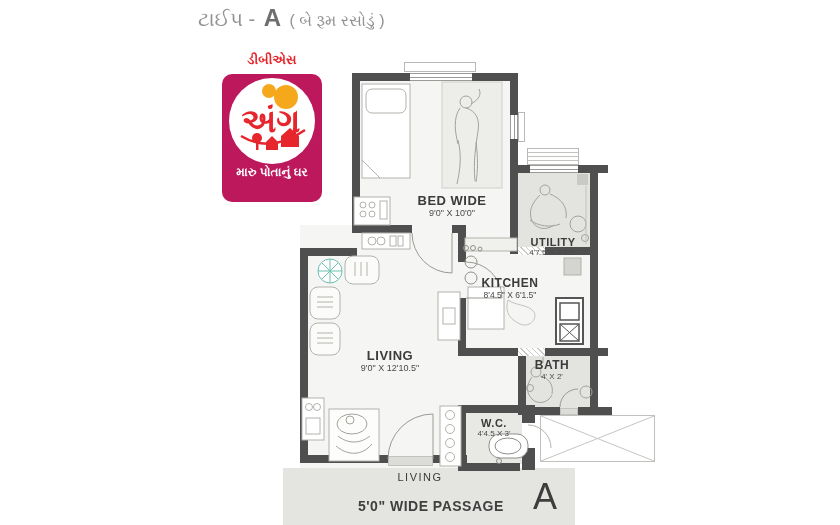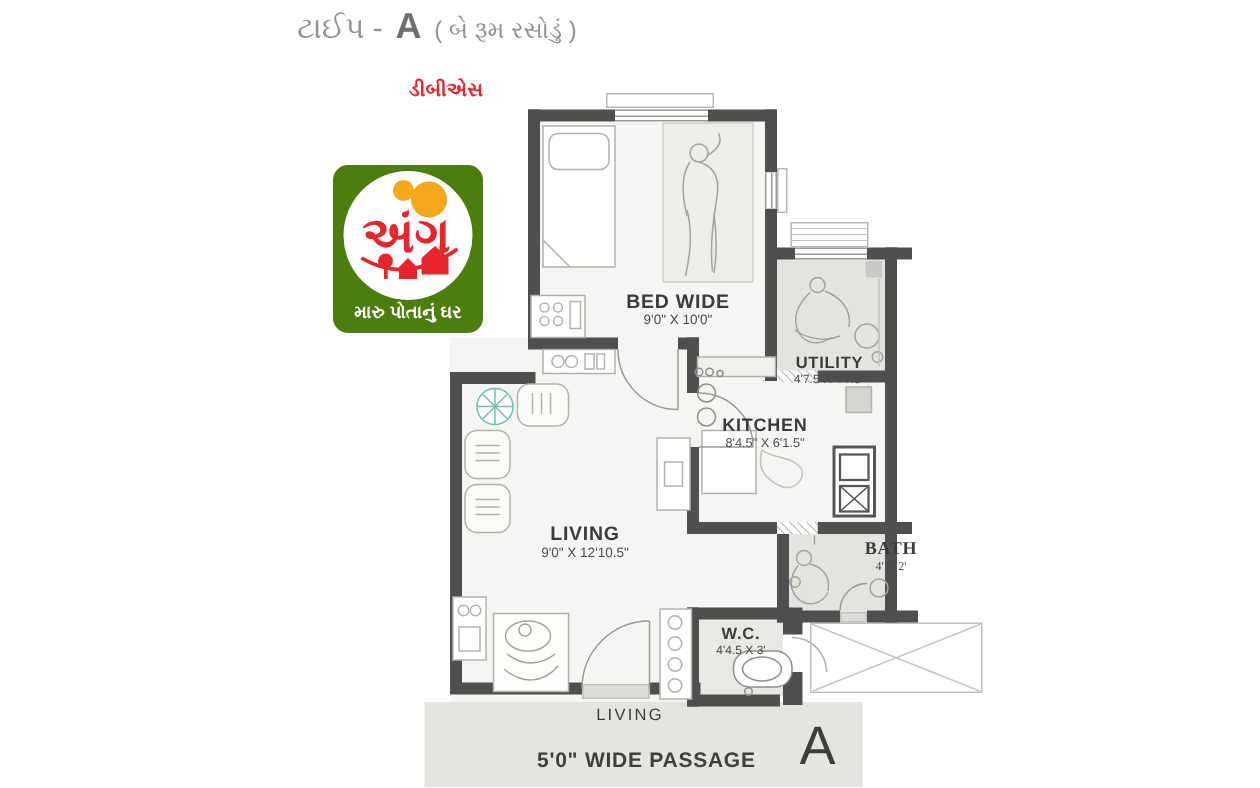--- a/index.html
+++ b/index.html
@@ -14,23 +14,23 @@
          background-image:linear-gradient(90deg,#9a9a98,#9a9a98);background-size:1px 100%;background-position:center;background-repeat:no-repeat;}
   .ledge{position:absolute;background:#fff;border:1px solid #b8b8b4;box-sizing:border-box;}
   .louver{position:absolute;background:repeating-linear-gradient(#fff,#fff 3px,#c3c3bf 3px,#c3c3bf 4px);border:1px solid #b8b8b4;box-sizing:border-box;}
   .hatchgap{position:absolute;background:repeating-linear-gradient(45deg,#fff,#fff 3px,#c9c9c5 3px,#c9c9c5 4px);}
   .room-label{position:absolute;transform:translateX(-50%);text-align:center;color:#3b3b3b;font-weight:bold;letter-spacing:.5px;white-space:nowrap;}
   .room-dims{font-weight:normal;letter-spacing:0;color:#4a4a4a;}
   #title{position:absolute;left:198px;top:4px;white-space:nowrap;color:#929292;}
   #title .t1{font-size:20px;}
   #title .t2{font-size:24px;font-weight:bold;color:#6e6e6e;padding:0 4px;}
   #title .t3{font-size:16px;}
-  #logo-company{position:absolute;left:222px;top:52px;width:100px;text-align:right;
+  #logo-company{position:absolute;left:222px;top:52px;width:100px;text-align:center;
                 color:#e6262c;font-weight:bold;font-size:13px;}
-  #logo-square{position:absolute;left:222px;top:74px;width:100px;height:112px;background:#4d7c0f;border-radius:10px;margin-top:36px;}
+  #logo-square{position:absolute;left:222px;top:74px;width:100px;height:128px;background:#be185d;border-radius:10px;}
   #logo-circle{position:absolute;left:7px;top:4px;width:86px;height:86px;border-radius:50%;background:#fff;overflow:hidden;}
   #logo-tagline{position:absolute;left:0;top:91px;width:100%;text-align:center;color:#fff;font-weight:bold;font-size:12px;}
   #logo-project{position:absolute;left:222px;top:192px;width:100px;text-align:center;color:#e6262c;font-weight:bold;font-size:17px;}
   #passage-band{position:absolute;left:283px;top:468px;width:292px;height:57px;background:#e4e4e1;}
   #passage-label{position:absolute;left:75px;top:30px;font-size:14px;font-weight:bold;color:#3f3f3f;letter-spacing:.5px;white-space:nowrap;}
   #unit-letter{position:absolute;left:250px;top:8px;font-size:36px;color:#3d3d3d;}
   #entry-label{position:absolute;left:420px;top:471px;transform:translateX(-50%);font-size:11px;letter-spacing:1.5px;color:#3b3b3b;}
   .sill{position:absolute;background:#dcdcd8;border:1px solid #c2c2be;box-sizing:border-box;}
   svg{display:block;}
   #art{position:absolute;left:0;top:0;pointer-events:none;}
@@ -254,21 +254,21 @@
     <div class="room-dims" style="font-size:8px;">4'7.5"X 4'7.5"</div>
   </div>
   <div class="room-label" style="left:510px;top:276px;font-size:12px;">
     <div>KITCHEN</div>
     <div class="room-dims" style="font-size:8.5px;">8'4.5" X 6'1.5"</div>
   </div>
   <div class="room-label" style="left:390px;top:348px;font-size:13px;">
     <div>LIVING</div>
     <div class="room-dims" style="font-size:9px;">9'0" X 12'10.5"</div>
   </div>
-  <div class="room-label" style="left:594px;top:358px;font-size:12px;font-family:Liberation Serif, serif;">
+  <div class="room-label" style="left:552px;top:358px;font-size:12px;">
     <div>BATH</div>
     <div class="room-dims" style="font-size:8px;">4' X 2'</div>
   </div>
   <div class="room-label" style="left:494px;top:417px;font-size:11px;">
     <div>W.C.</div>
     <div class="room-dims" style="font-size:8px;">4'4.5 X 3'</div>
   </div>
 
   <div id="entry-label">LIVING</div>
 

